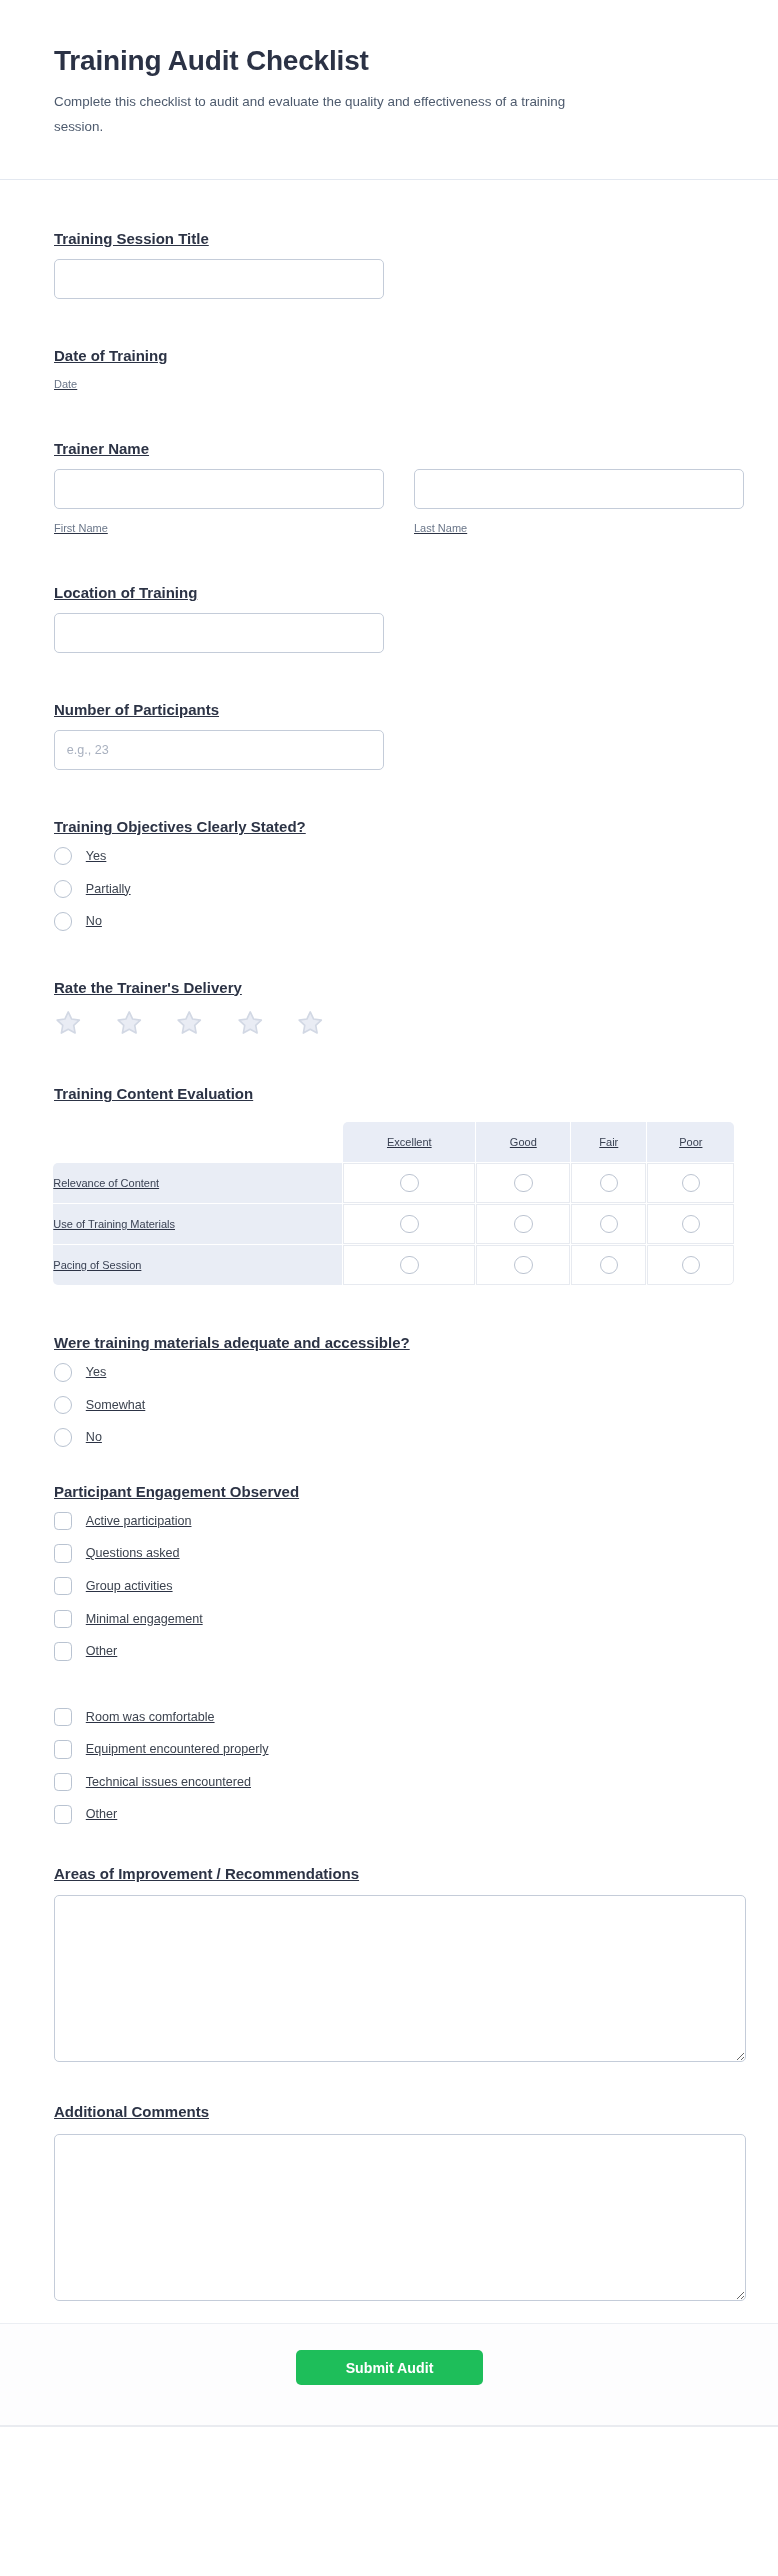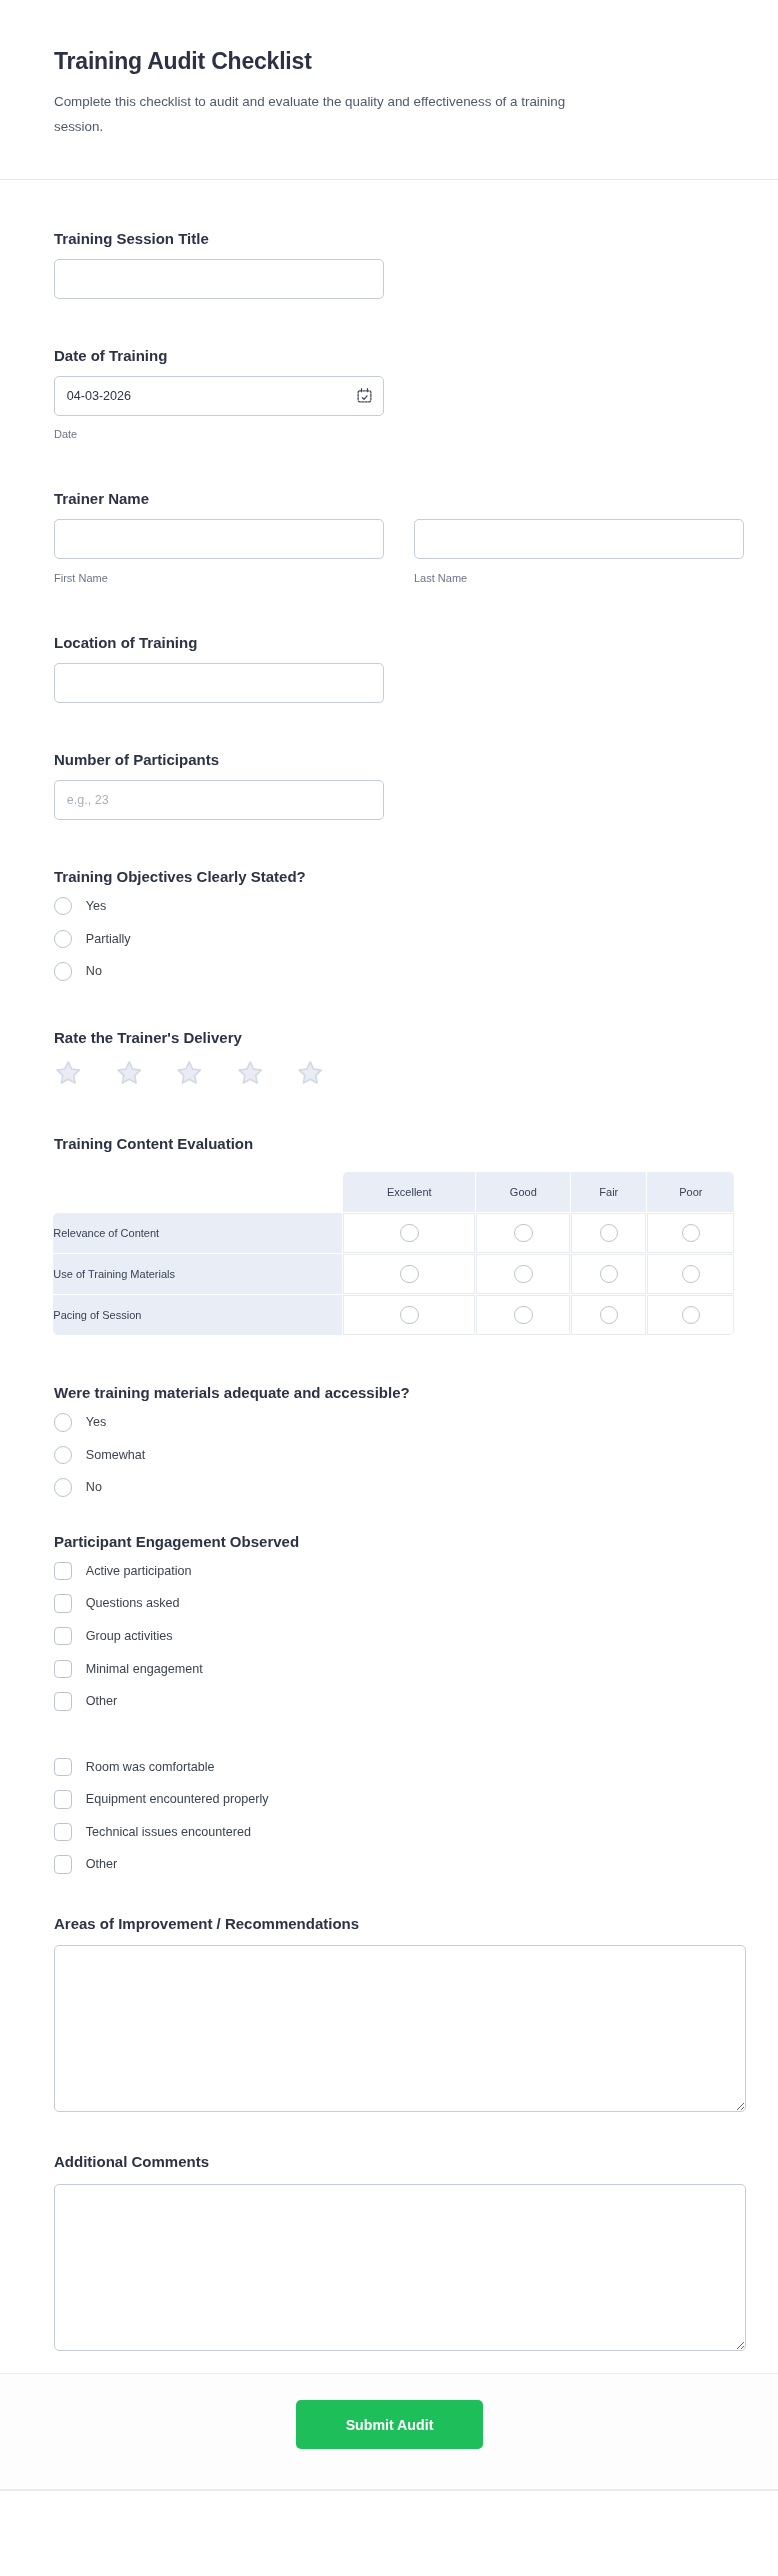--- a/index.html
+++ b/index.html
@@ -2,25 +2,25 @@
 <html style="font-size:13.4px"><head>
 <meta charset="utf-8">
 <style>
   * { margin:0; padding:0; box-sizing:border-box; }
   html,body { background:#ffffff; }
   body { font-family:"Liberation Sans", sans-serif; color:#2c3345; }
   .page { width:779px; background:#fff; }
 
   
   .form-header { padding:47px 54px 40px 54px; border-bottom:1.7px solid #e3e8f0; }
-  .form-title { font-size:23px; font-weight:700; color:#2b3245; letter-spacing:-0.2px; line-height:28.5px; }
+  .form-title { font-size:28px; font-weight:700; color:#2b3245; letter-spacing:-0.2px; line-height:28.5px; }
   .form-subtitle { margin-top:13.4px; font-size:13.4px; line-height:25px; color:#4d5a6d; max-width:543px; }
 
   
-  .form-body { padding:1.7px 33px 22px 54px; }
+  .form-body { padding:1.7px 33px 22px 54px;text-decoration:underline; }
   .question { margin-top:47px; }
   .question.tight { margin-top:35px; }
   .q-label { font-size:15px; font-weight:600; color:#2c3345; line-height:20px; }
   .control { margin-top:10px; }
 
   .text-input {
     width:330px; height:40px; border:0.8px solid #c4ccd9; border-radius:5px;
     font-size:12.6px; color:#2c3345; padding:0 11.7px; background:#fff; outline:none;
     font-family:"Liberation Sans", sans-serif;
   }
@@ -73,21 +73,21 @@
     font-family:"Liberation Sans", sans-serif; font-size:12.6px; color:#2c3345;
     padding:10px 11.7px; outline:none;
   }
 
   
   .form-footer {
     border-top:1.7px solid #ebeef3; border-bottom:2.5px solid #e9ebf0;
     background:#fdfdfe; padding:26px 0 40px 0; text-align:center;
   }
   .submit-btn {
-    width:187px; height:49px; background:#1ebe5a; border:none; border-radius:5px;
+    width:187px; height:35px; background:#1ebe5a; border:none; border-radius:5px;
     color:#ffffff; font-size:14.2px; font-weight:700; cursor:pointer;
     font-family:"Liberation Sans", sans-serif;
   }
 </style>
 </head>
 <body>
 
 <div class="page">
 
   <header class="form-header">
@@ -99,29 +99,20 @@
 
     <div class="question">
       <div class="q-label">Training Session Title</div>
       <div class="control">
         <input type="text" class="text-input" value="" style="">
       </div>
     </div>
 
     <div class="question">
       <div class="q-label">Date of Training</div>
-      <div class="control date-wrap">
-        <input type="text" class="text-input" value="04-03-2026" style="">
-        <svg class="calendar-icon" viewBox="0 0 20 20" fill="none" stroke="#3f4a5a" stroke-width="1.5" stroke-linecap="round" stroke-linejoin="round">
-          <rect x="2.5" y="4.5" width="15" height="13" rx="2" stroke-dasharray="2.4 1.6"></rect>
-          <line x1="6.5" y1="2" x2="6.5" y2="5.5"></line>
-          <line x1="13.5" y1="2" x2="13.5" y2="5.5"></line>
-          <polyline points="7.5,12.6 9.4,14.4 13,10.4"></polyline>
-        </svg>
-      </div>
       <div class="sublabel">Date</div>
     </div>
 
     <div class="question">
       <div class="q-label">Trainer Name</div>
       <div class="control name-row">
         <div class="name-col">
           <input type="text" class="text-input" value="" style="">
           <div class="sublabel">First Name</div>
         </div>

